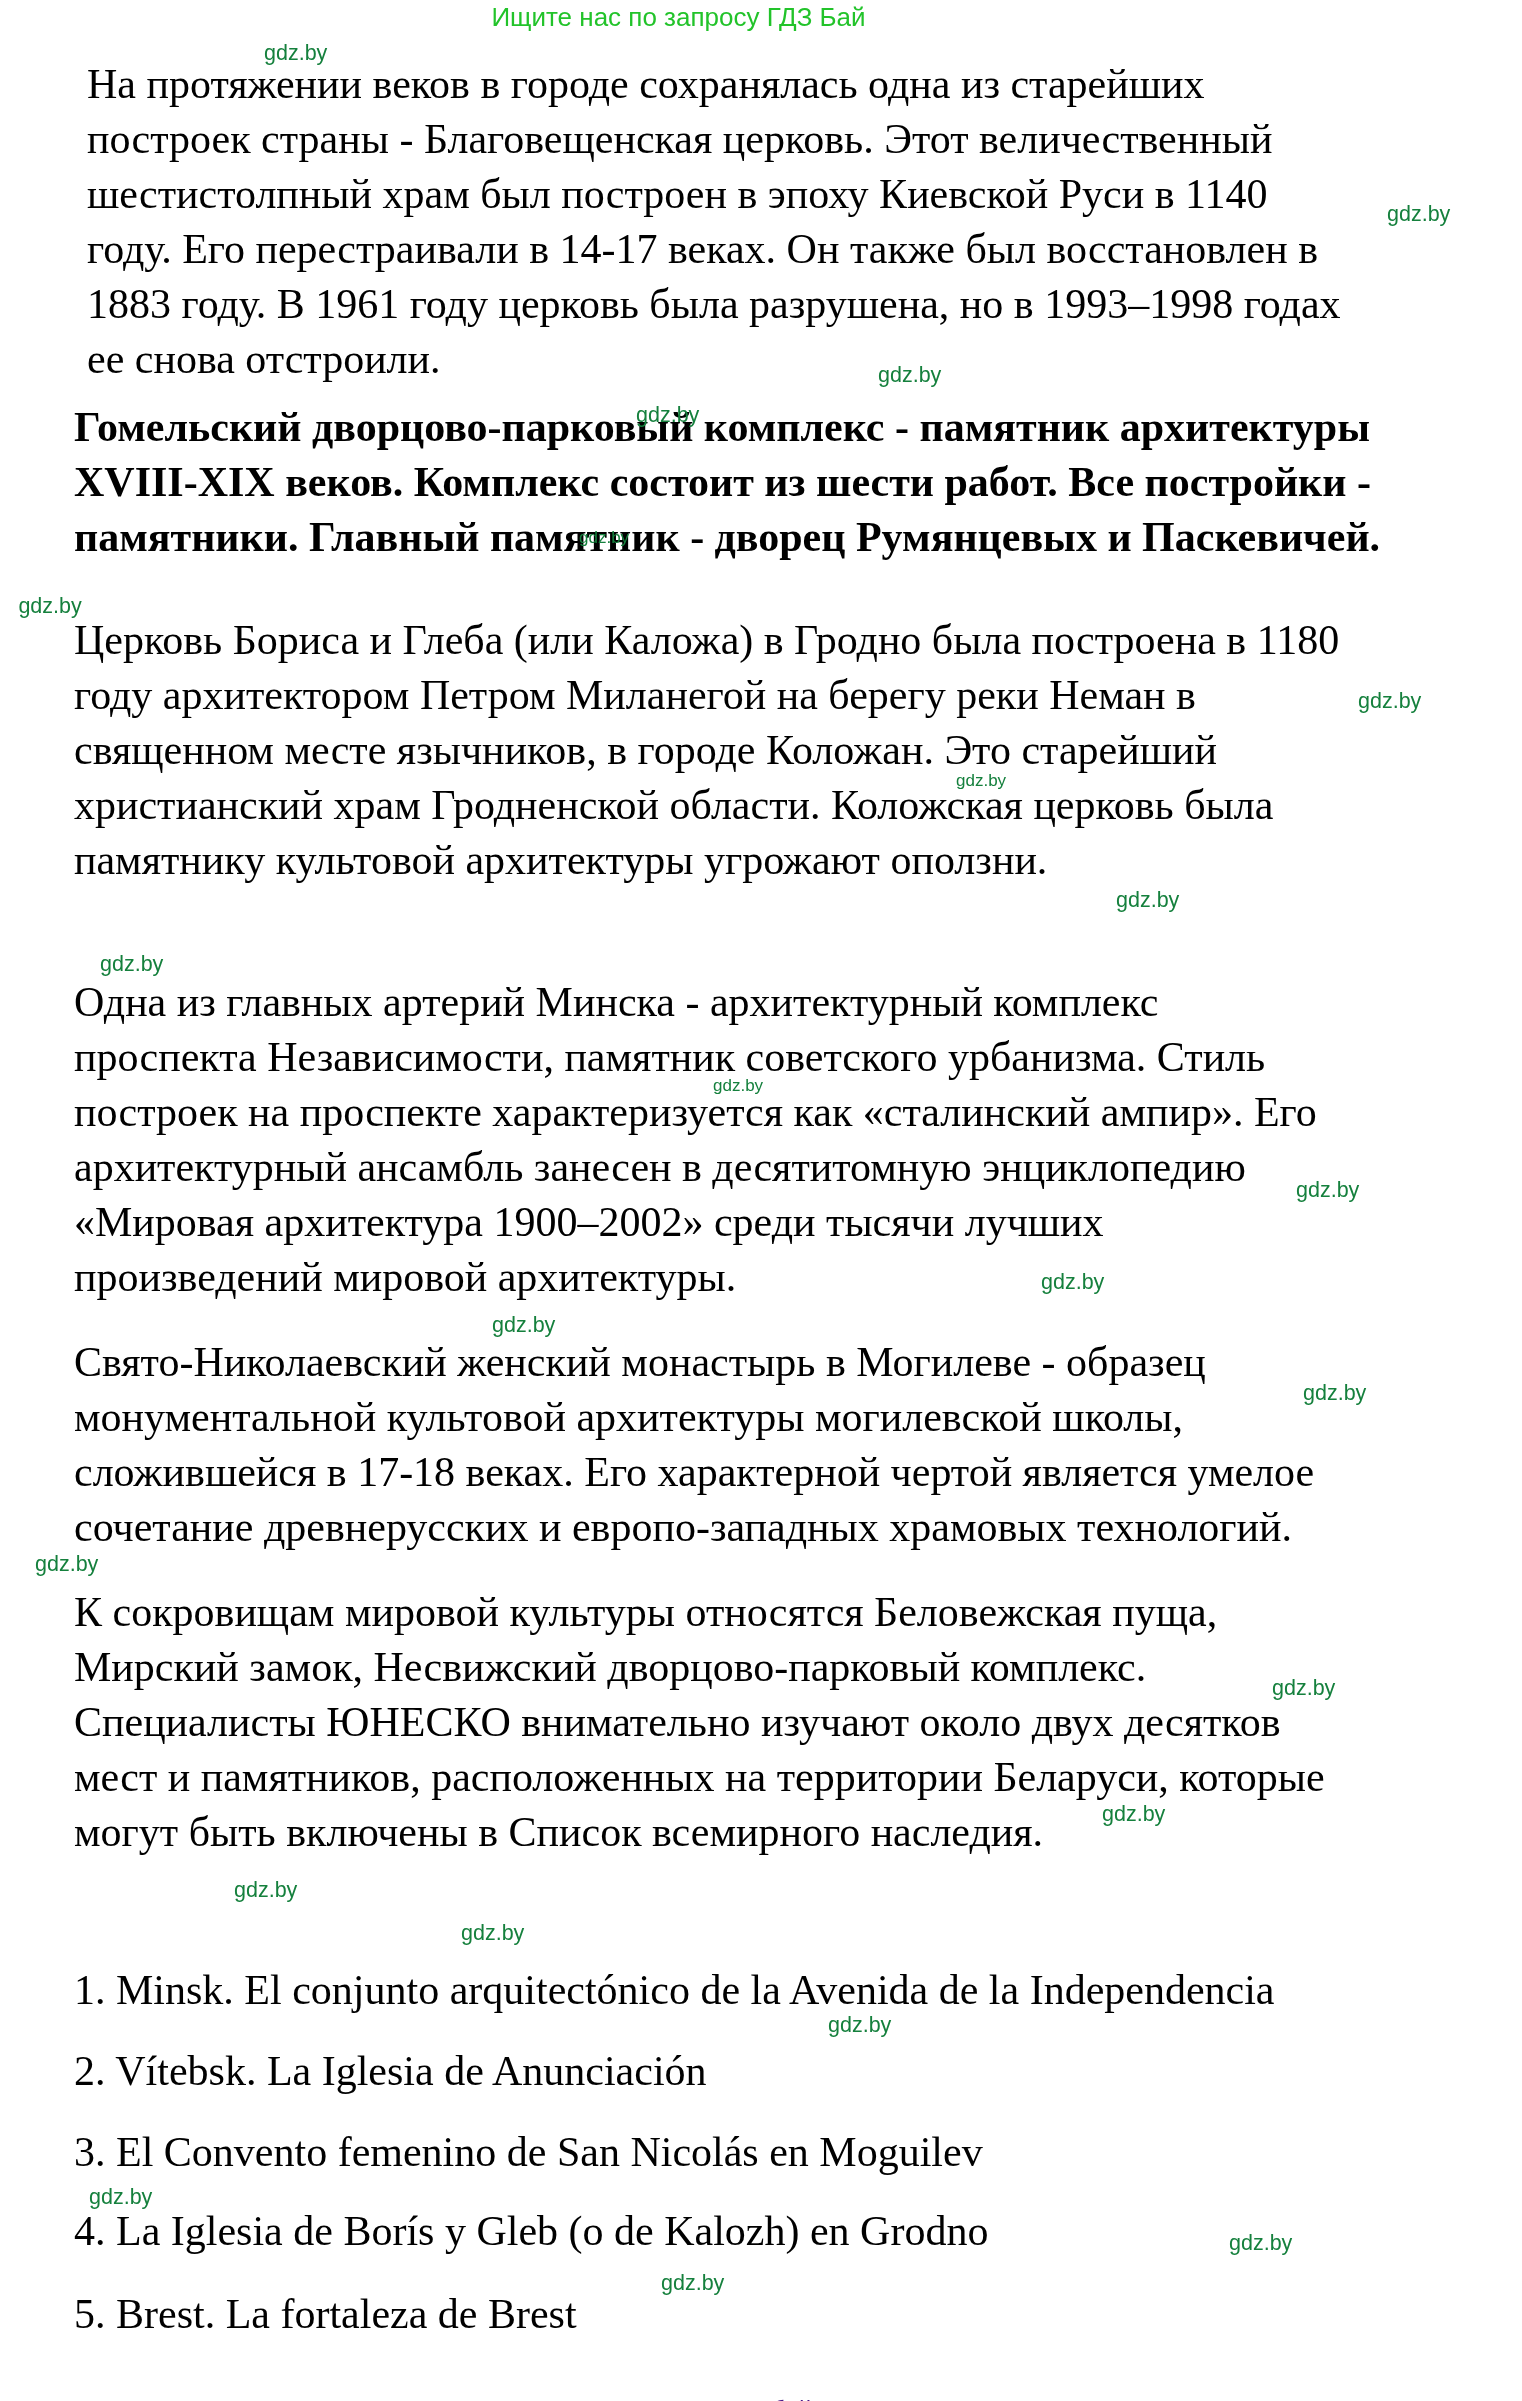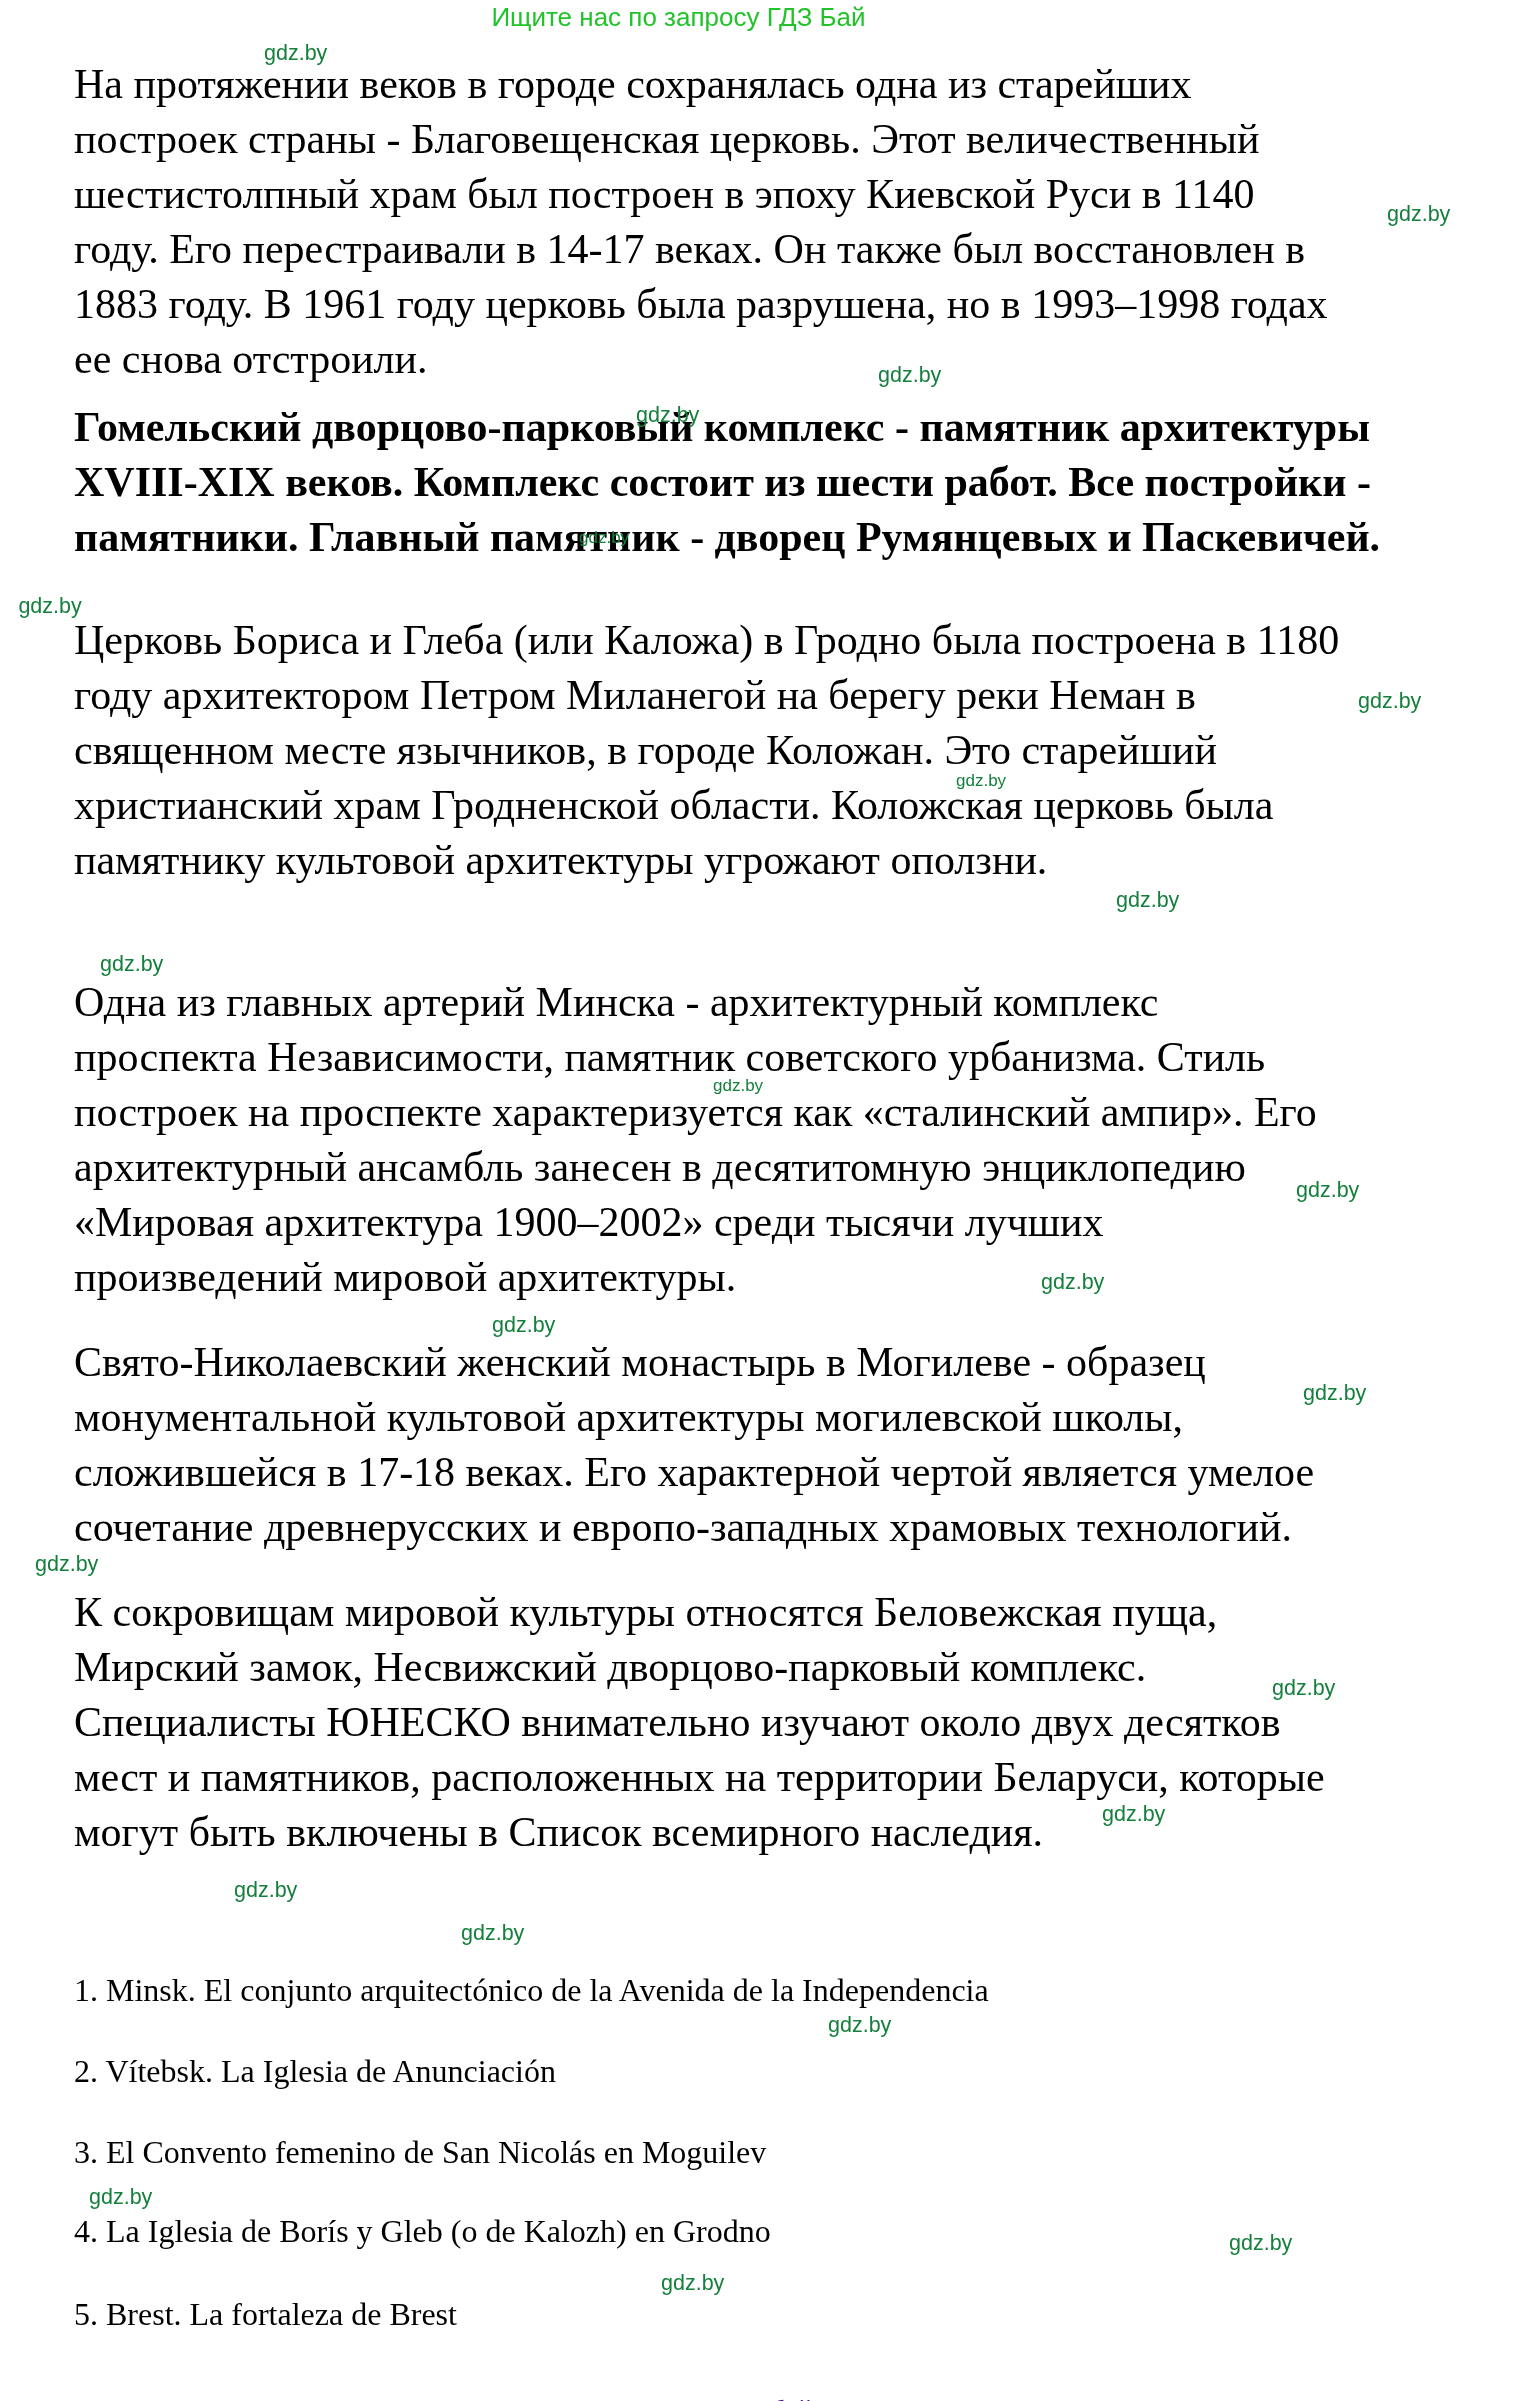--- a/index.html
+++ b/index.html
@@ -16,41 +16,41 @@
     .page { position: absolute; left: 0; top: 0; width: 1523px; height: 2401px; }
     .para { position: absolute; left: 74px; width: 1379px; }
     .line {
       display: block; white-space: nowrap;
       font-family: "Liberation Serif", serif; font-size: 42px; line-height: 55px;
       color: #000000;
     }
     .list { position: absolute; left: 74px; width: 1379px; }
     .list-item {
       position: absolute; left: 0; white-space: nowrap;
-      font-family: "Liberation Serif", serif; font-size: 32px; line-height: 55px;
+      font-family: "Liberation Serif", serif; font-size: 42px; line-height: 55px;
       color: #000000;
     }
     .wm {
       position: absolute; white-space: nowrap;
       font-family: "Liberation Sans", sans-serif; color: #15803d;
       line-height: 1;
     }
     .wm.big { font-size: 21.5px; }
     .wm.small { font-size: 17px; }
   </style>
 </head>
 <body>
 
 <div class="header">
   <span style="color:#22c32a">Ищите нас по запросу ГДЗ Бай</span>
 </div>
 
 <div class="page">
 
-  <div class="para" style="top:57px;">
+  <div class="para" style="top:57px;margin-left:13px;">
     <span class="line">На протяжении веков в городе сохранялась одна из старейших</span>
     <span class="line">построек страны - Благовещенская церковь. Этот величественный</span>
     <span class="line">шестистолпный храм был построен в эпоху Киевской Руси в 1140</span>
     <span class="line">году. Его перестраивали в 14-17 веках. Он также был восстановлен в</span>
     <span class="line">1883 году. В 1961 году церковь была разрушена, но в 1993–1998 годах</span>
     <span class="line">ее снова отстроили.</span>
   </div>
 
   <div class="para" style="top:400px;font-weight:bold;">
     <span class="line">Гомельский дворцово-парковый комплекс - памятник архитектуры</span>

